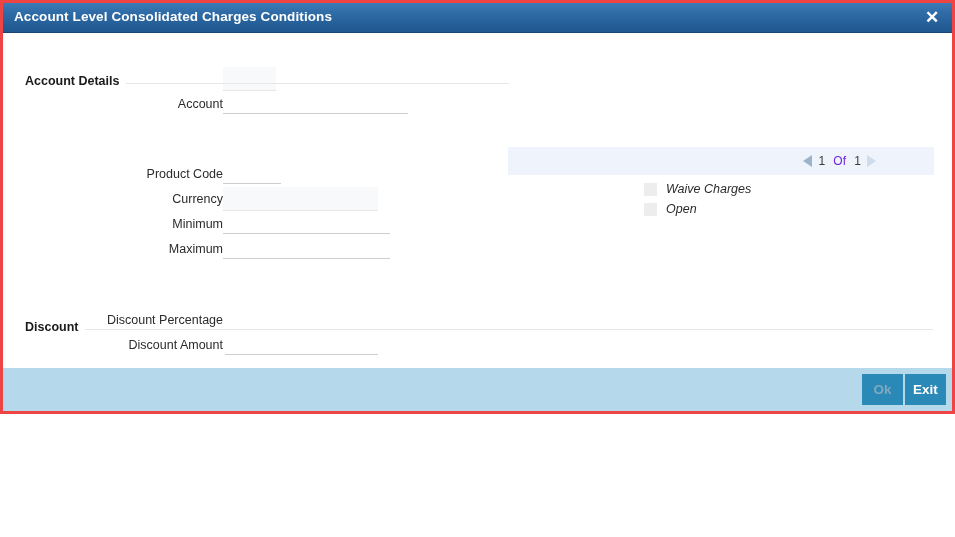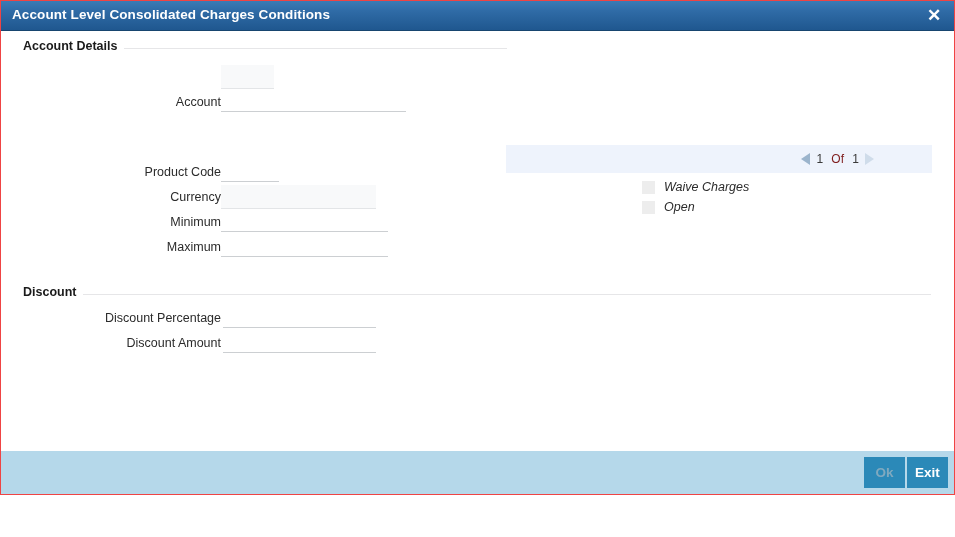--- a/index.html
+++ b/index.html
@@ -8,23 +8,23 @@
     background: #ffffff;
   }
   body {
     font-family: "Liberation Sans", sans-serif;
     -webkit-font-smoothing: antialiased;
   }
 
   .window {
     position: relative;
     width: 955px;
-    height: 495px;
-    box-sizing: border-box;
-    border: 1px solid #ef4444;
+    height: 414px;
+    box-sizing: border-box;
+    border: 3px solid #ef4444;
     background: #ffffff;
     overflow: hidden;
   }
 
   
   .titlebar {
     position: absolute;
     left: 0; top: 0;
     width: 100%;
     height: 30px;
@@ -63,20 +63,21 @@
     left: 0;
     top: 30px;
     right: 0;
     bottom: 46px;
     background: #ffffff;
   }
 
   
   .section {
     position: absolute;
+    margin-top: 33px;
   }
   .section-title {
     position: absolute;
     left: 0;
     top: 0;
     font-size: 12.5px;
     font-weight: bold;
     color: #1a1a1a;
     white-space: nowrap;
     background: #ffffff;
@@ -162,21 +163,21 @@
     border-left: 9px solid #cfdcea;
   }
   .nav-num {
     font-size: 12px;
     color: #3a3a3a;
     min-width: 7px;
     text-align: center;
   }
   .nav-of {
     font-size: 12px;
-    color: #7f1d1d;
+    color: #6d28d9;
     margin: 0 2px;
   }
 
   
   .cb-row {
     position: absolute;
     height: 18px;
     display: flex;
     align-items: center;
     font-style: italic;

